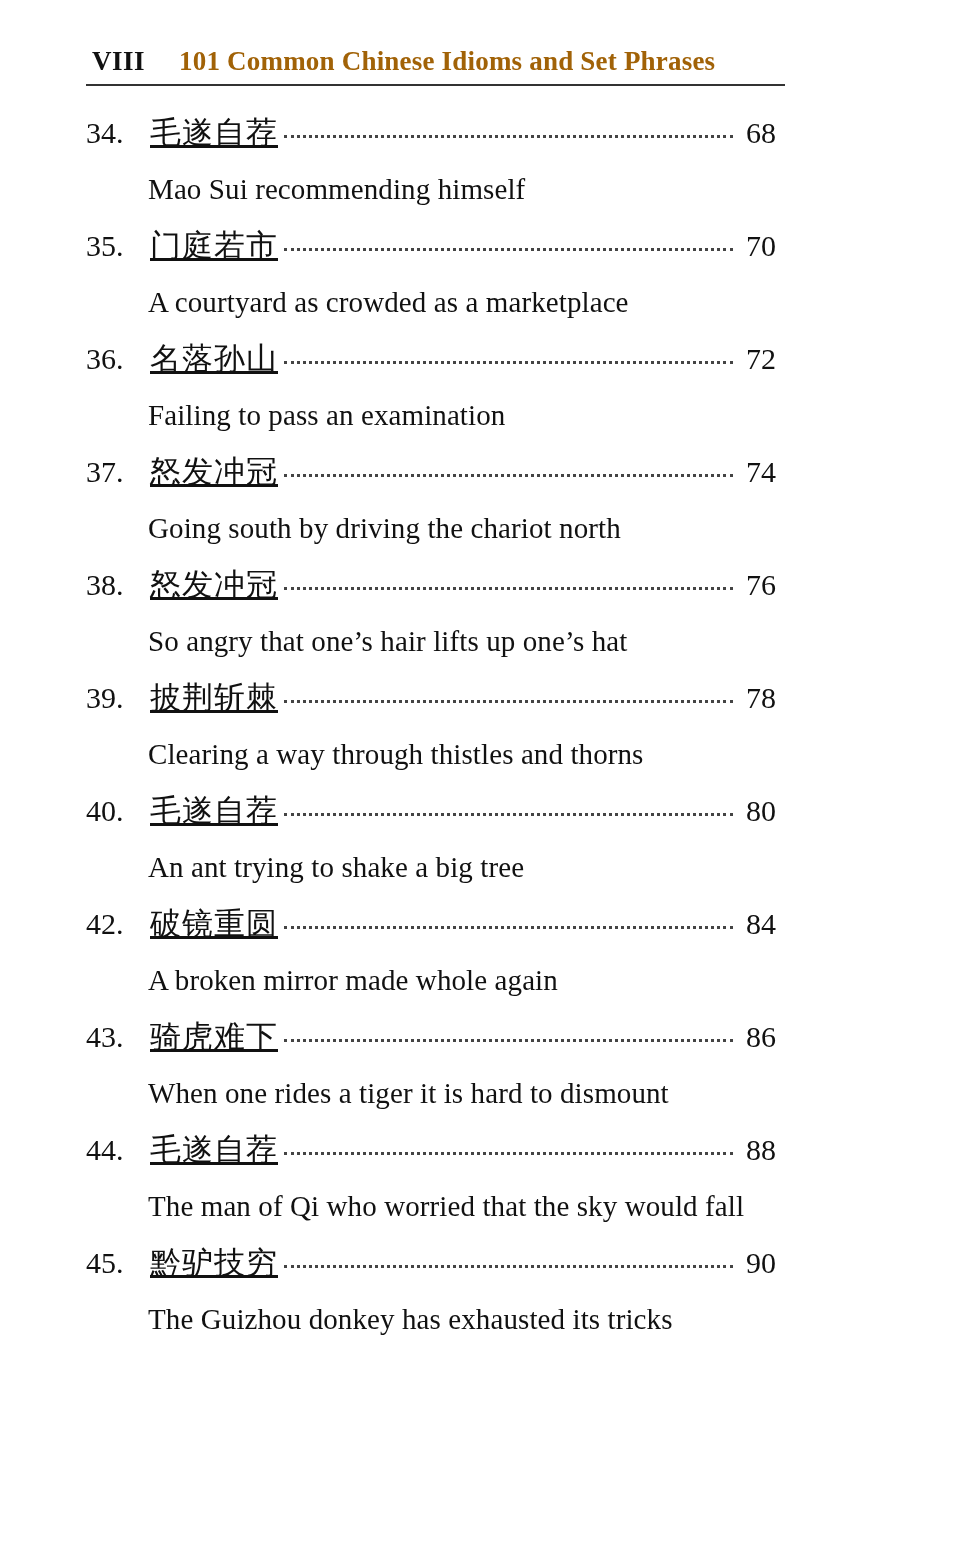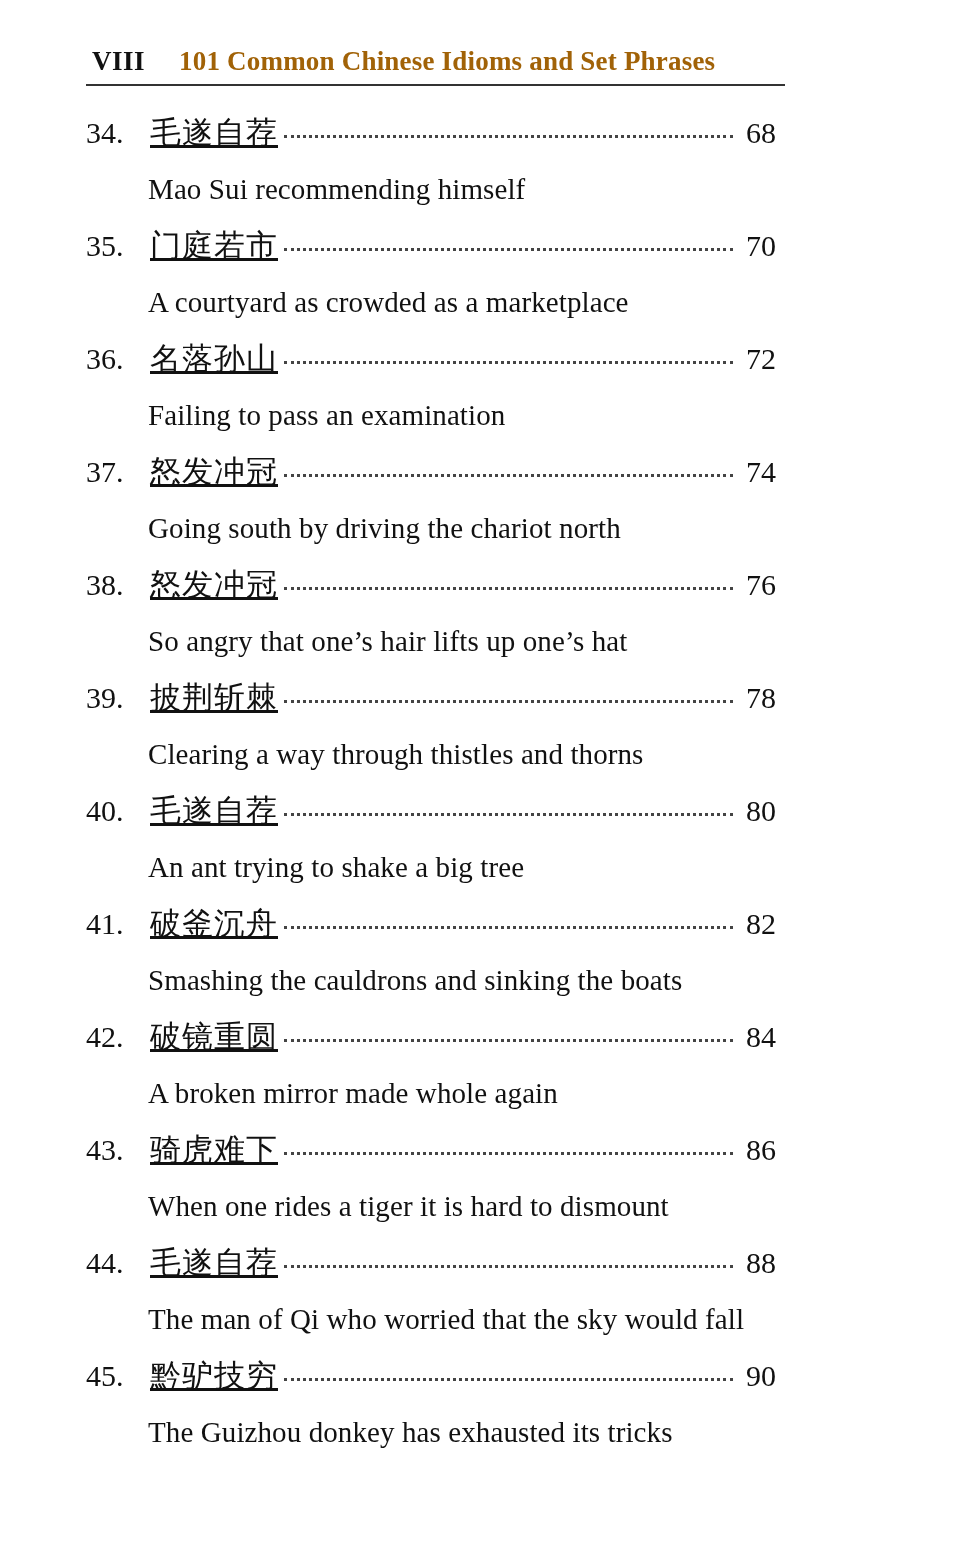--- a/index.html
+++ b/index.html
@@ -174,29 +174,20 @@
         <div class="entry-line">
           <span class="entry-num">40.</span>
           <span class="entry-cn">毛遂自荐</span>
           <span class="dots"></span>
           <span class="entry-page">80</span>
         </div>
         <div class="entry-en">An ant trying to shake a big tree</div>
       </div>
       <div class="entry">
         <div class="entry-line">
-          <span class="entry-num">41.</span>
-          <span class="entry-cn">破釜沉舟</span>
-          <span class="dots"></span>
-          <span class="entry-page">82</span>
-        </div>
-        <div class="entry-en">Smashing the cauldrons and sinking the boats</div>
-      </div>
-      <div class="entry">
-        <div class="entry-line">
           <span class="entry-num">42.</span>
           <span class="entry-cn">破镜重圆</span>
           <span class="dots"></span>
           <span class="entry-page">84</span>
         </div>
         <div class="entry-en">A broken mirror made whole again</div>
       </div>
       <div class="entry">
         <div class="entry-line">
           <span class="entry-num">43.</span>

